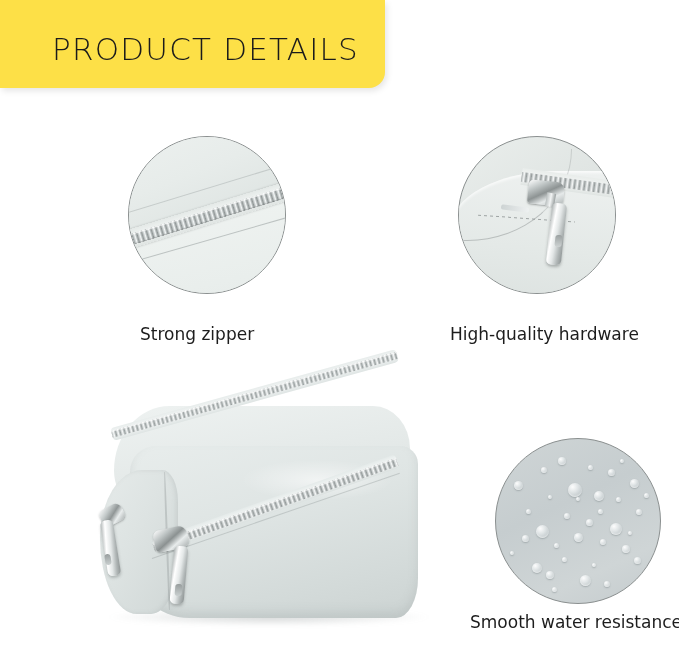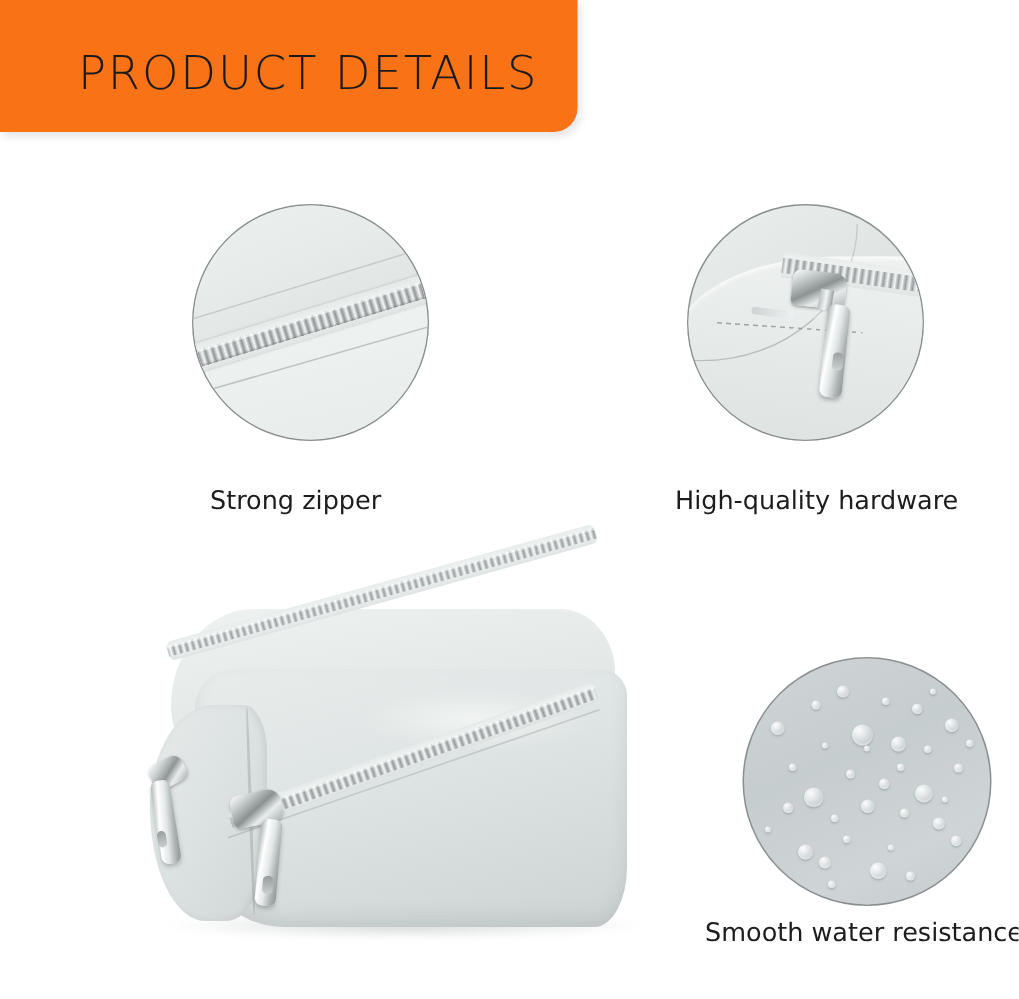--- a/index.html
+++ b/index.html
@@ -16,21 +16,21 @@
     -webkit-font-smoothing: antialiased;
   }
 
   
   .header-banner {
     position: absolute;
     left: 0;
     top: 0;
     width: 385px;
     height: 88px;
-    background: #f97316;
+    background: #fde047;
     border-bottom-right-radius: 16px;
     box-shadow: 2px 3px 6px rgba(0,0,0,0.10);
   }
   .header-title {
     position: absolute;
     left: 52px;
     top: 31px;
     font-size: 31px;
     font-weight: 300;
     letter-spacing: 1.2px;

